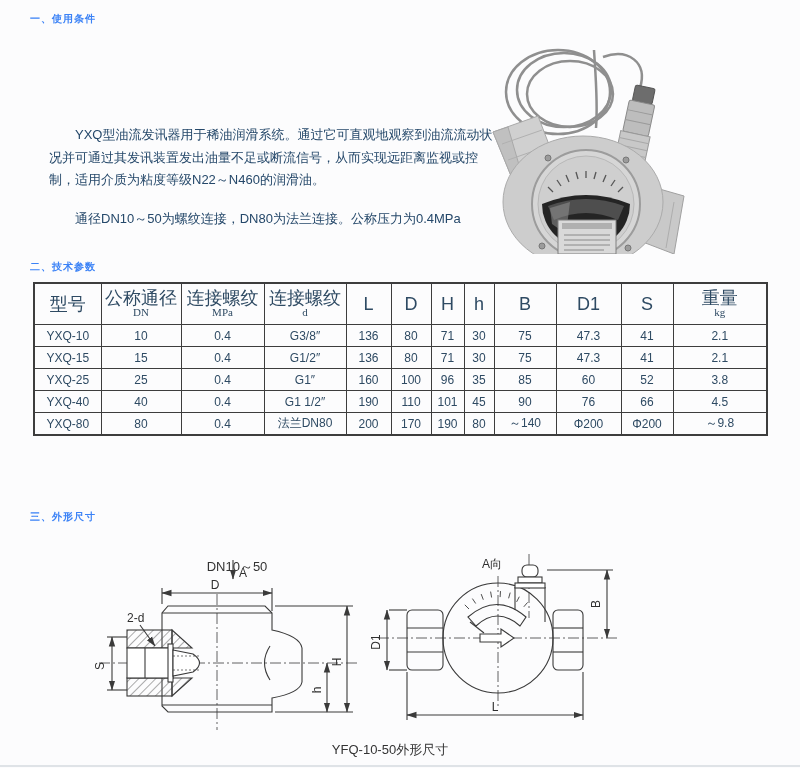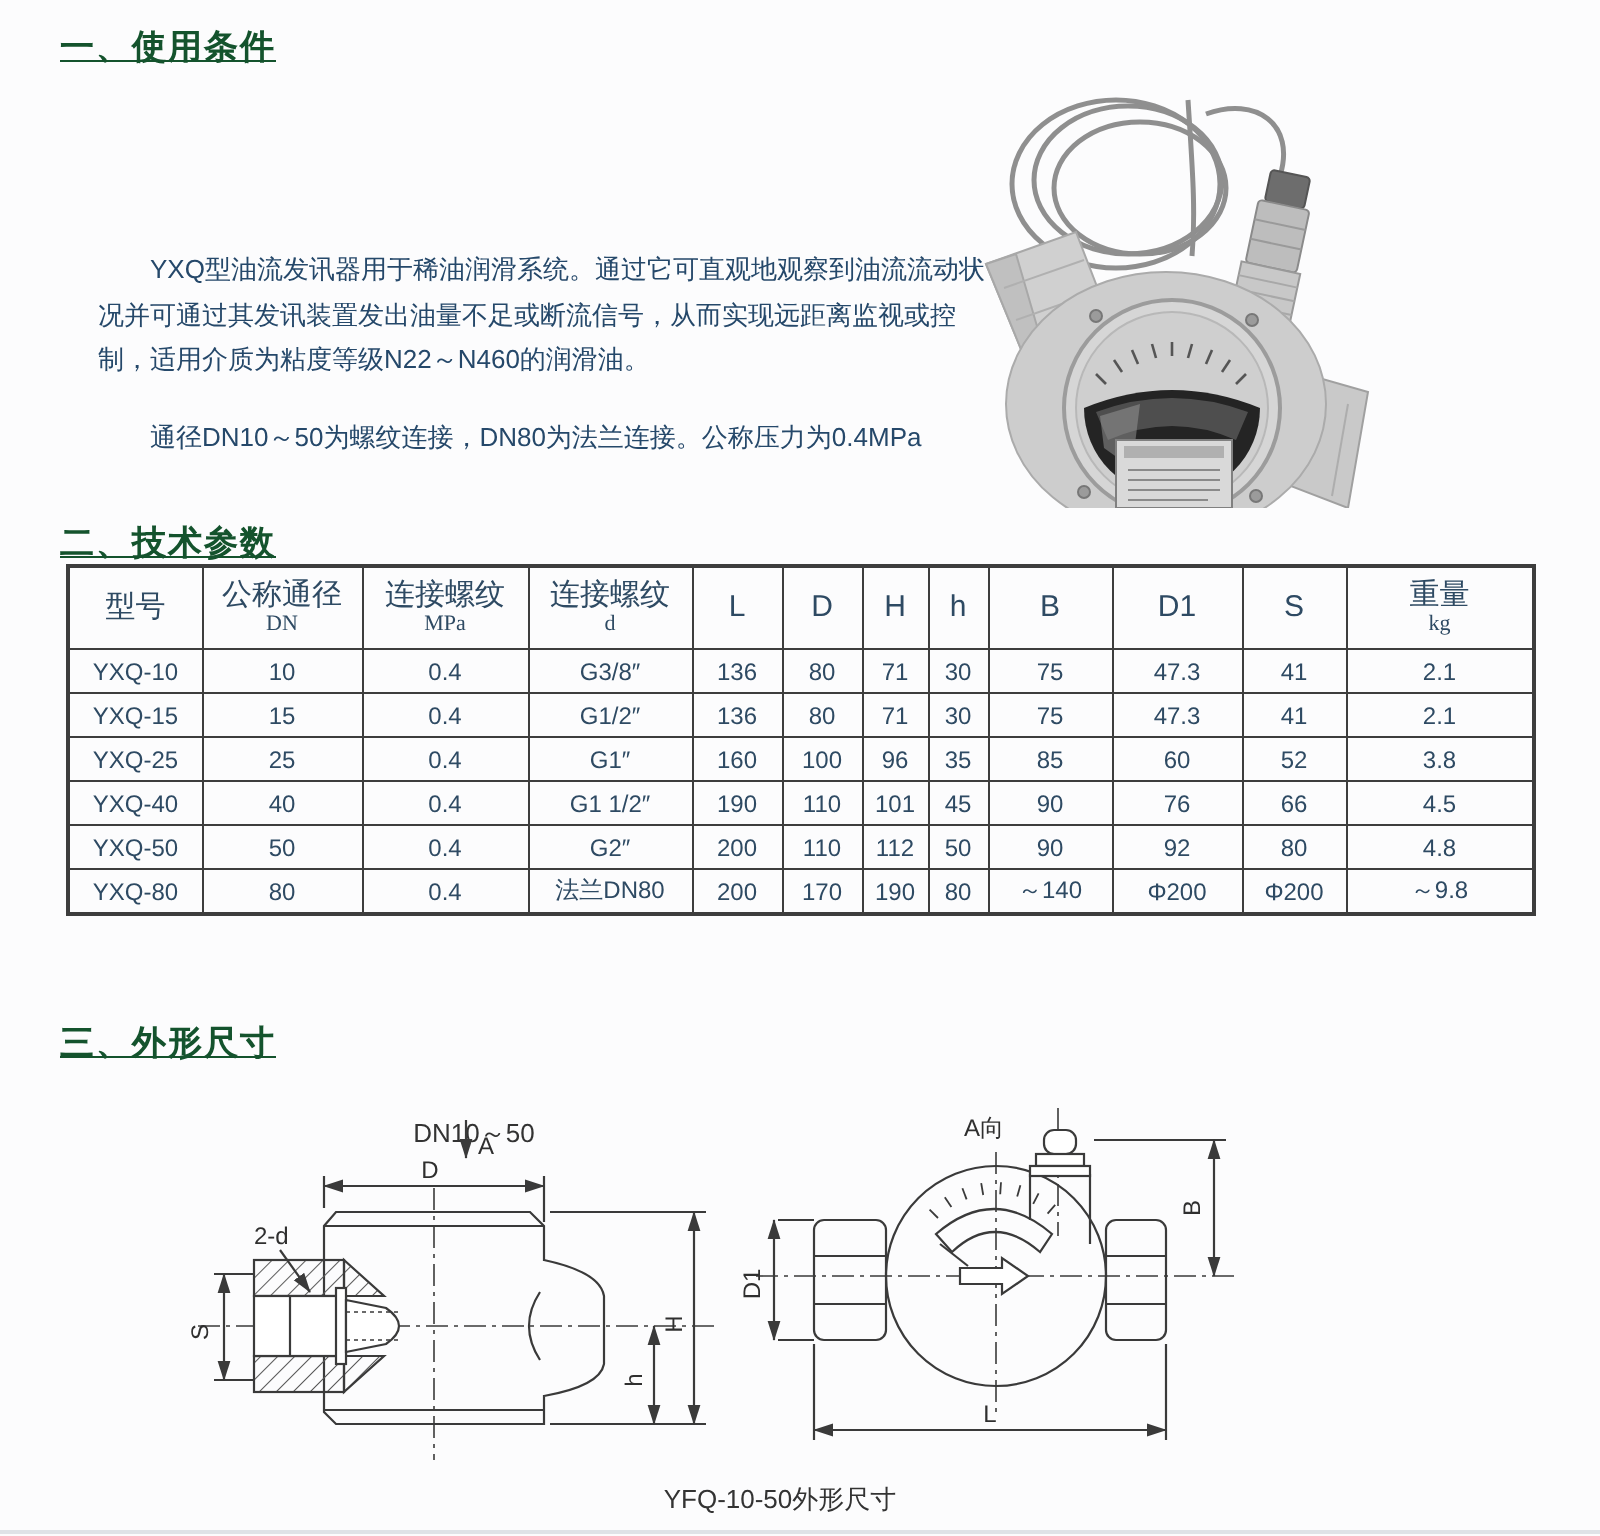--- a/index.html
+++ b/index.html
@@ -1,30 +1,30 @@
 <!DOCTYPE html>
 <html><head>
 <meta charset="utf-8">
 <style>
   html,body{margin:0;padding:0;}
   body{
     width:800px;height:768px;background:#fcfcfd;overflow:hidden;position:relative;
     font-family:"Liberation Sans","DejaVu Sans",sans-serif;color:#25486a;
   }
   .abs{position:absolute;}
-  .sec-heading{font-size:17px;font-weight:bold;color:#14532d;letter-spacing:1px;text-decoration:underline;}
+  .sec-heading{font-size:10px;font-weight:bold;color:#3b82f6;letter-spacing:1px;}
   .intro{width:476px;font-size:13px;line-height:22.5px;color:#25486a;}
   .intro p{margin:16px;text-indent:2em;}
   table.spec{border-collapse:collapse;table-layout:fixed;width:733px;
     font-size:12px;color:#2e4a63;border:2px solid #3d3d3d;}
   table.spec th,table.spec td{border:1px solid #3d3d3d;text-align:center;
     vertical-align:middle;padding:0;overflow:hidden;white-space:nowrap;}
   table.spec th{height:40px;font-weight:normal;}
   table.spec td{height:21px;}
-  .hm{font-size:15px;line-height:16px;}
+  .hm{font-size:18px;line-height:16px;}
   .hs{font-size:11px;line-height:13px;font-family:Liberation Serif, serif;}
   .dn-label,.cap-label{font-size:13px;color:#333;text-align:center;}
   svg text{font-family:"Liberation Sans","DejaVu Sans",sans-serif;font-size:12px;fill:#2f2f2f;}
   .divider{background:#dfe3e7;}
 </style>
 </head>
 <body>
 
 <div class="abs sec-heading" style="left:30px;top:12px;">一、使用条件</div>
 
@@ -218,34 +218,20 @@
         <td>190</td>
         <td>110</td>
         <td>101</td>
         <td>45</td>
         <td>90</td>
         <td>76</td>
         <td>66</td>
         <td>4.5</td>
       </tr>
       <tr>
-        <td>YXQ-50</td>
-        <td>50</td>
-        <td>0.4</td>
-        <td>G2″</td>
-        <td>200</td>
-        <td>110</td>
-        <td>112</td>
-        <td>50</td>
-        <td>90</td>
-        <td>92</td>
-        <td>80</td>
-        <td>4.8</td>
-      </tr>
-      <tr>
         <td>YXQ-80</td>
         <td>80</td>
         <td>0.4</td>
         <td>法兰DN80</td>
         <td>200</td>
         <td>170</td>
         <td>190</td>
         <td>80</td>
         <td>～140</td>
         <td>Φ200</td>

